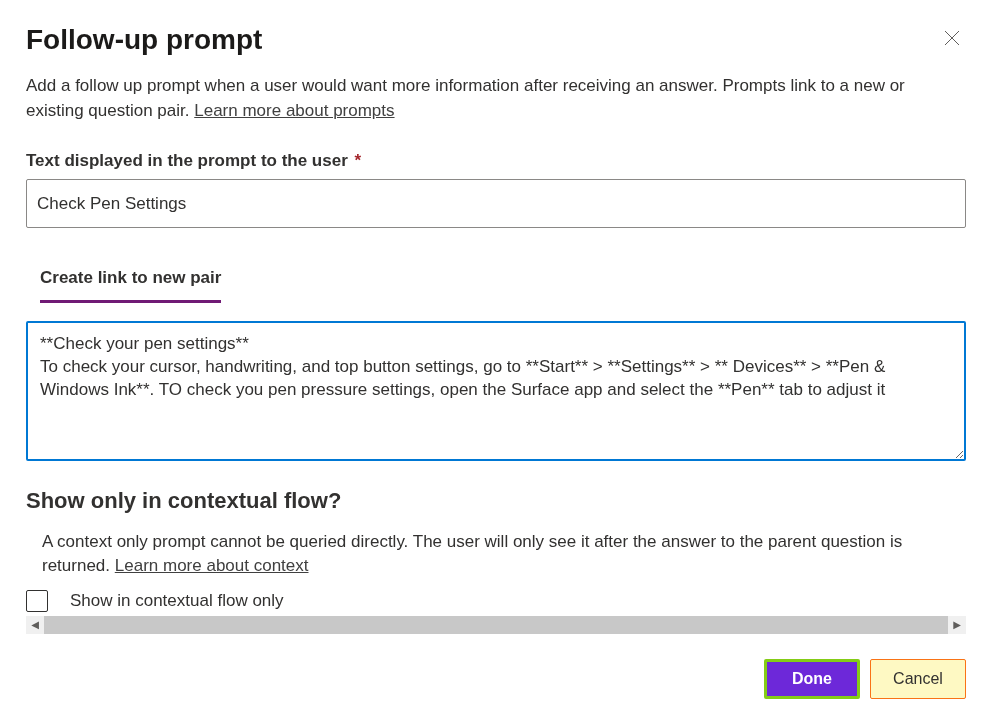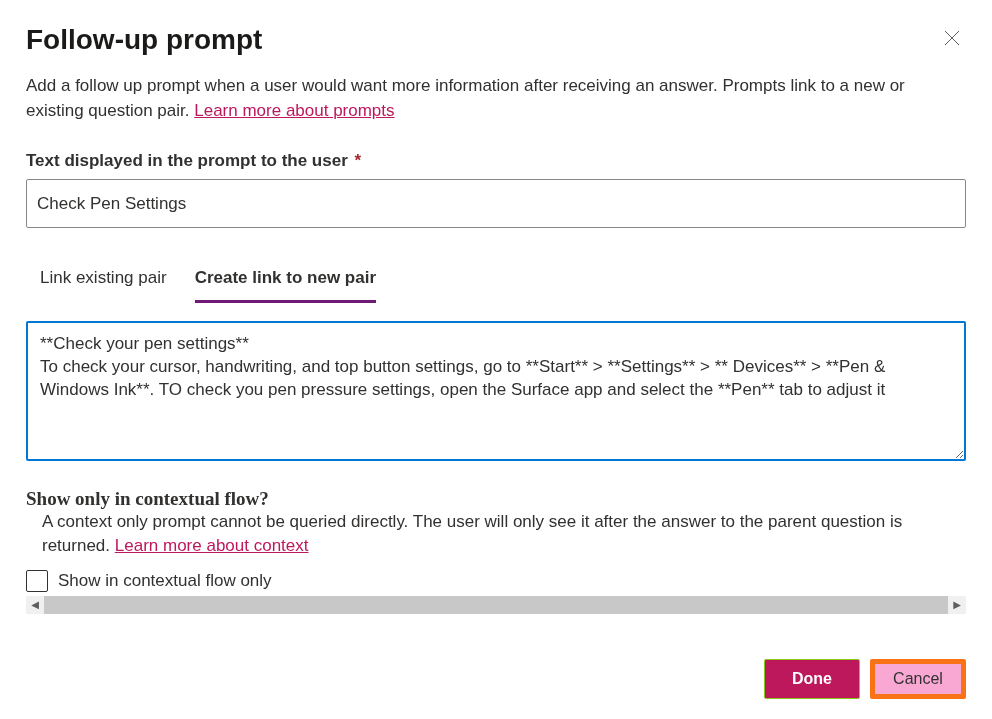--- a/index.html
+++ b/index.html
@@ -37,21 +37,21 @@
     line-height: 0;
   }
   .close-btn svg { width: 16px; height: 16px; }
   .desc {
     font-size: 17px;
     line-height: 1.45;
     color: #323130;
     margin: 0 0 28px 0;
   }
   .link {
-    color: #be185d;
+    color: #404040;
     text-decoration: underline;
     cursor: pointer;
   }
   .field-label {
     font-size: 17px;
     font-weight: 700;
     color: #323130;
     margin-bottom: 8px;
   }
   .req { color: #a4262c; margin-left: 2px; }
@@ -94,35 +94,34 @@
     font-family: Liberation Sans, sans-serif;
     color: #323130;
     border: 2px solid #0078d4;
     border-radius: 2px;
     resize: both;
     outline: none;
     margin-top: 18px;
     line-height: 1.35;
   }
   .section-label {
-    font-size: 19px;
+    font-size: 22px;
     font-weight: 600;
     margin-top: 24px;
-    margin-bottom: 0;
-    font-family: Liberation Serif, serif;
+    margin-bottom: 16px;
   }
   .section-desc {
     font-size: 17px;
     line-height: 1.4;
     margin: 0 0 8px 16px;
   }
   .checkbox-row {
     display: flex;
     align-items: center;
-    gap: 10px;
+    gap: 22px;
     margin-top: 12px;
     margin-bottom: 4px;
   }
   .checkbox {
     width: 22px;
     height: 22px;
     border: 1px solid #323130;
     border-radius: 2px;
     background: #fff;
     cursor: pointer;
@@ -164,29 +163,29 @@
   .btn {
     min-width: 96px;
     height: 40px;
     font-size: 16px;
     font-family: inherit;
     border-radius: 2px;
     cursor: pointer;
     padding: 0 18px;
   }
   .btn-primary {
-    background: #be185d;
+    background: #6d28d9;
     color: #fff;
-    border: 1px solid #84cc16;
+    border: 3px solid #84cc16;
     font-weight: 600;
   }
   .btn-secondary {
-    background: #f9a8d4;
-    color: #323130;
-    border: 5px solid #f97316;
+    background: #fef9c3;
+    color: #323130;
+    border: 1px solid #f97316;
   }
 </style>
 </head>
 <body>
 
 <div class="dialog">
 
   <div class="header">
     <h1 class="title">Follow-up prompt</h1>
     <button class="close-btn" aria-label="Close">
@@ -202,21 +201,20 @@
     <a class="link">Learn more about prompts</a>
   </p>
 
   <div class="field-label">
     <span>Text displayed in the prompt to the user</span>
     <span class="req">*</span>
   </div>
   <input type="text" class="text-input" value="Check Pen Settings" style="">
 
   <div class="tabs">
-    <button class="tab">Link existing pair</button>
     <button class="tab active">Create link to new pair</button>
   </div>
 
   <textarea class="textarea" style="">**Check your pen settings**
 To check your cursor, handwriting, and top button settings, go to **Start** &gt; **Settings** &gt; ** Devices** &gt; **Pen &amp; Windows Ink**. TO check you pen pressure settings, open the Surface app and select the **Pen** tab to adjust it</textarea>
 
   <div class="section-label">Show only in contextual flow?</div>
   <p class="section-desc">
     <span>A context only prompt cannot be queried directly. The user will only see it after the answer to the parent question is returned.  </span>
     <a class="link">Learn more about context</a>

